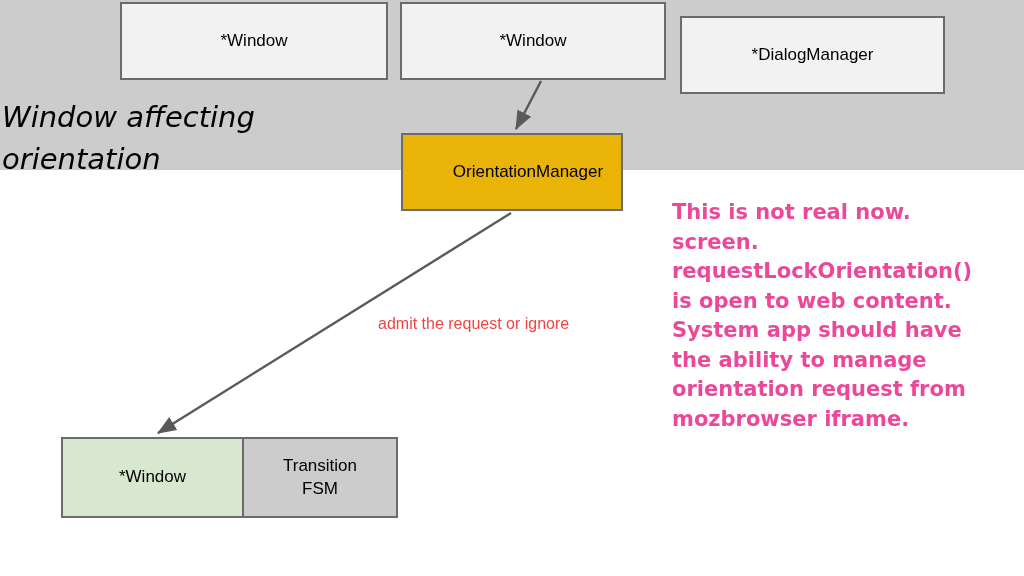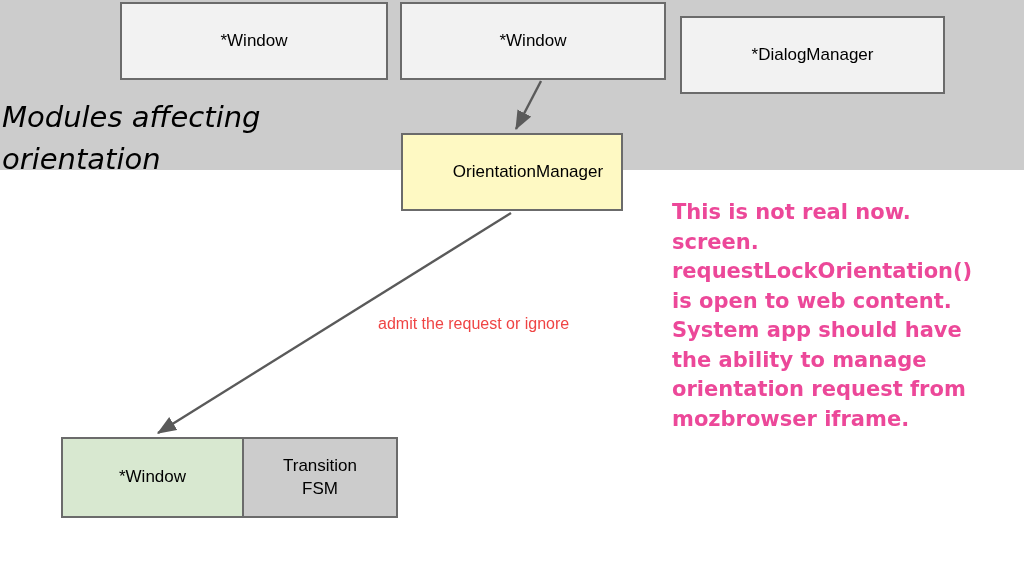--- a/index.html
+++ b/index.html
@@ -50,21 +50,21 @@
     display: flex;
     align-items: center;
     justify-content: center;
     text-align: center;
     font-family: "Liberation Sans", sans-serif;
     font-size: 17px;
     color: #000000;
     line-height: 1.25;
   }
   .box-white  { background: #f2f2f2; }
-  .box-blue   { background: #fef9c3; padding-left: 32px; }
+  .box-blue   { background: #eab308; padding-left: 32px; }
 
   #win-a { left: 120px; top: 2px;  width: 268px; height: 78px; }
   #win-b { left: 400px; top: 2px;  width: 266px; height: 78px; }
   #dlgmgr{ left: 680px; top: 16px;  width: 265px; height: 78px; }
   #orientation-manager { left: 401px; top: 133px; width: 222px; height: 78px; }
 
   
   #composite {
     position: absolute;
     left: 61px;
@@ -134,21 +134,21 @@
     word-break: break-word;
   }
 </style>
 </head>
 <body>
 
 <div id="slide">
 
   <div class="banner"></div>
 
-  <div class="section-title">Modules affecting
+  <div class="section-title">Window affecting
 orientation</div>
 
   <div class="box box-white" id="win-a">
     <span>*Window</span>
   </div>
 
   <div class="box box-white" id="win-b">
     <span>*Window</span>
   </div>
 

